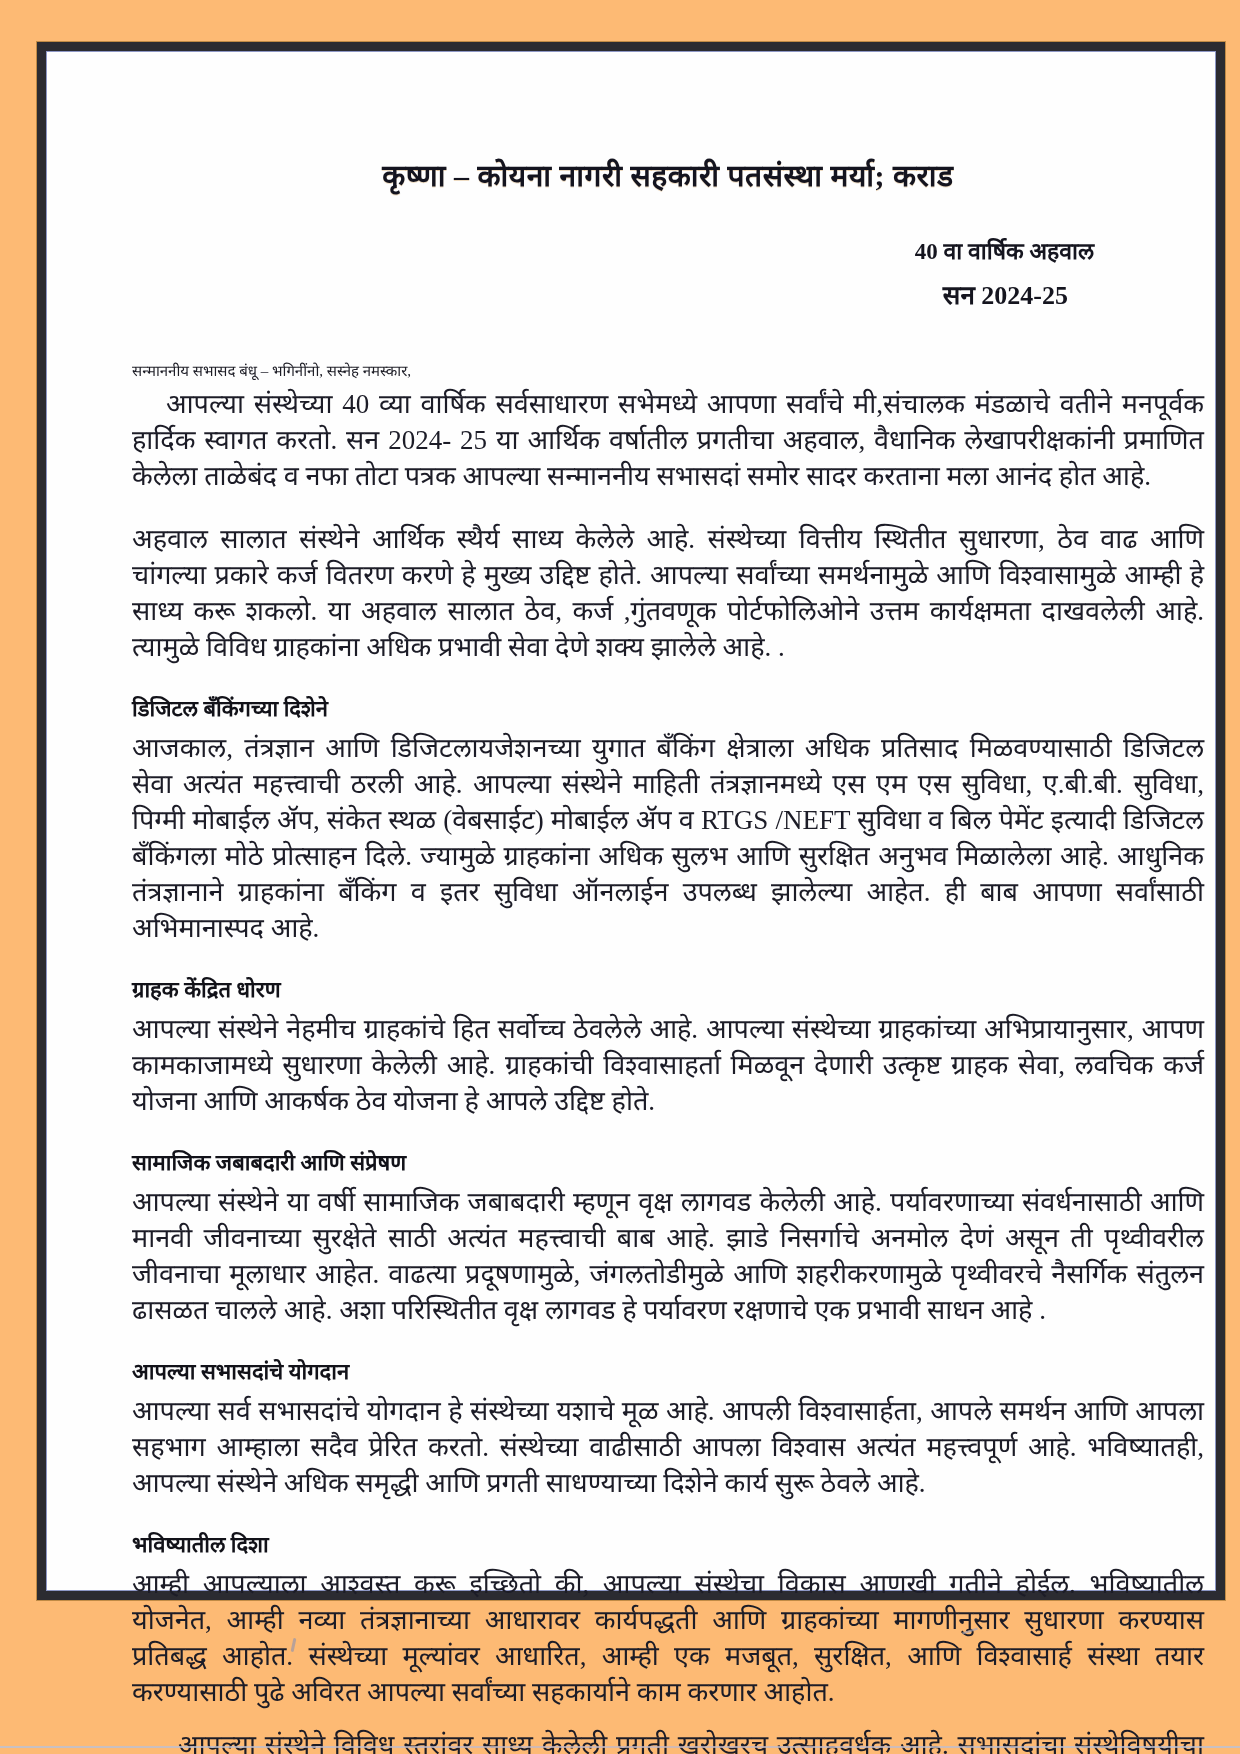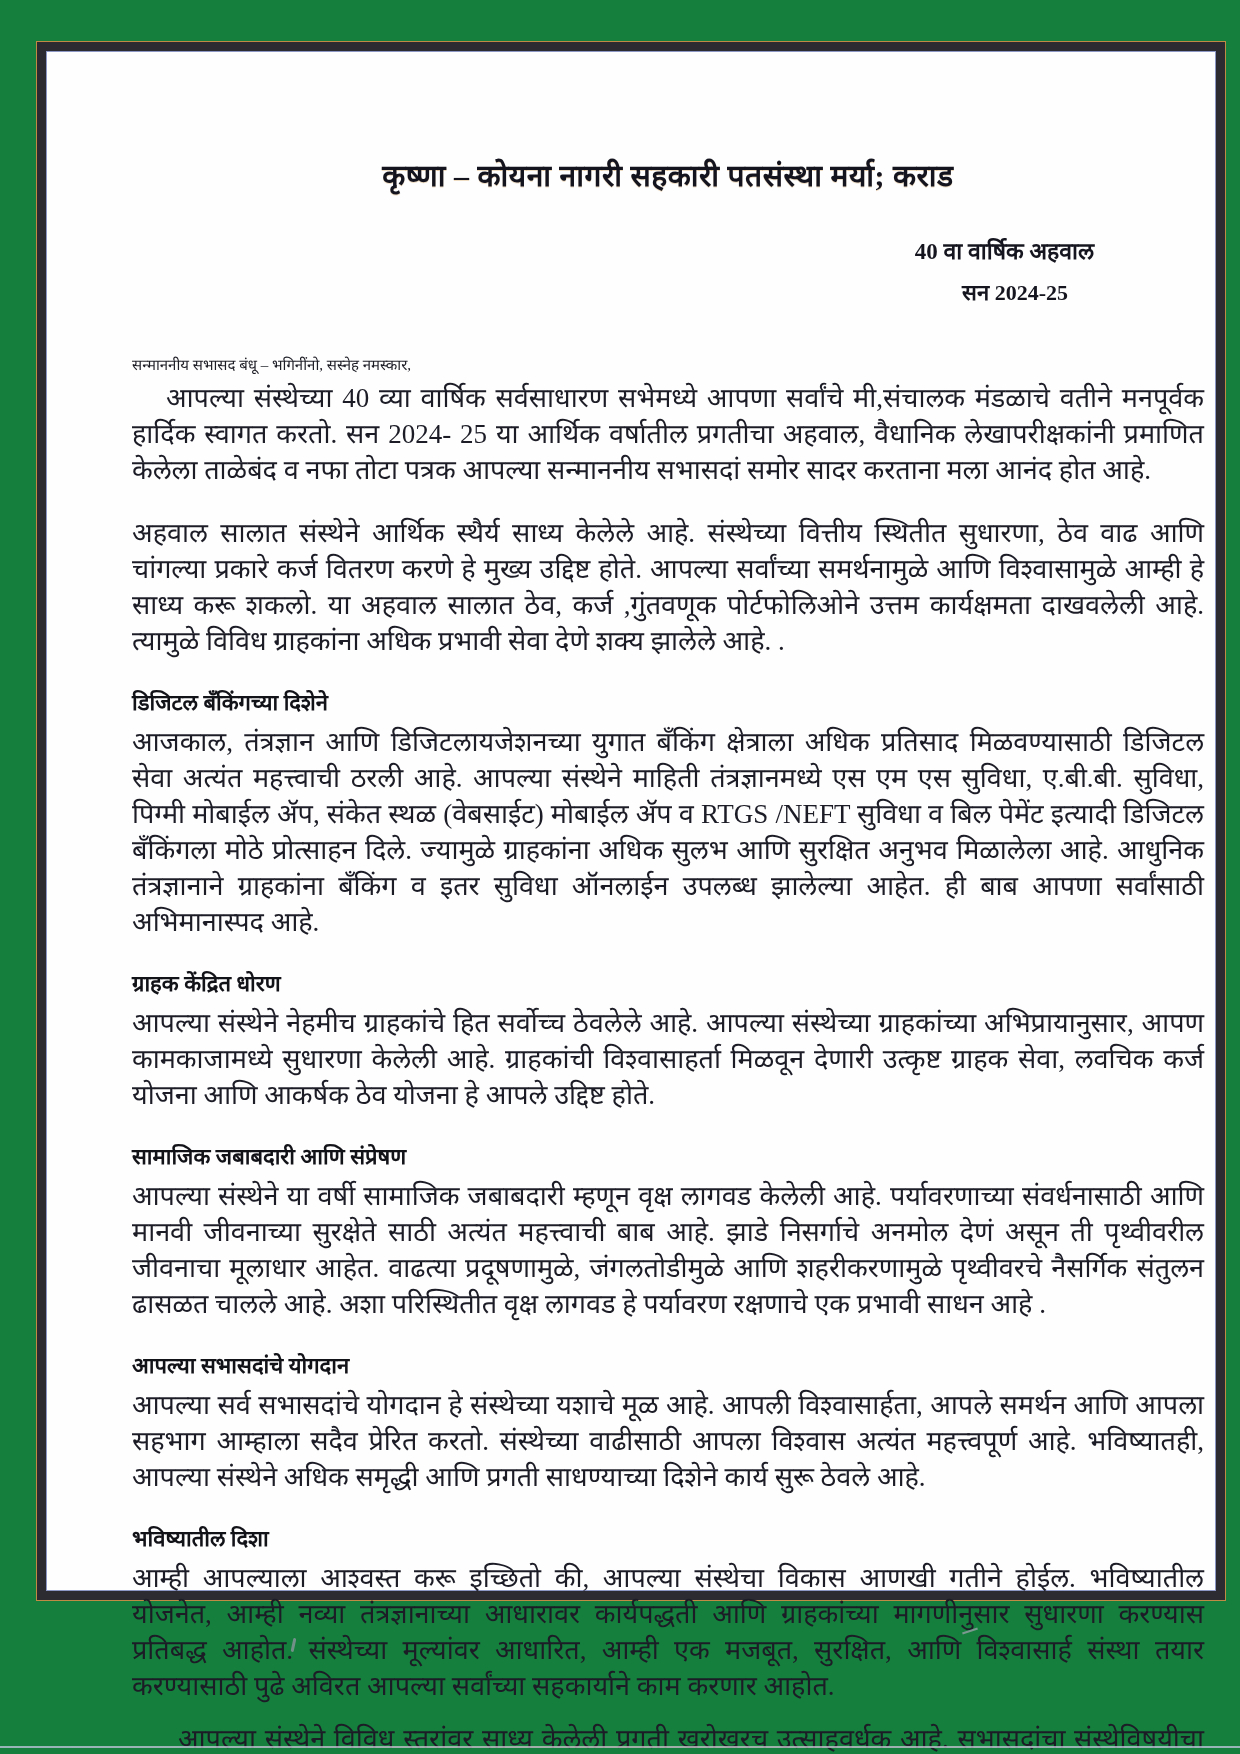--- a/index.html
+++ b/index.html
@@ -5,21 +5,21 @@
   html, body {
     margin: 0;
     padding: 0;
     background: #e9e9ea;
   }
   .sheet {
     position: relative;
     width: 1240px;
     height: 1754px;
     margin: 0 auto;
-    background: #15803d;
+    background: #fdba74;
     overflow: hidden;
     font-family: "Liberation Serif", "DejaVu Serif", serif;
     color: #1d1d26;
   }
   
   .frame {
     position: absolute;
     left: 37px;
     top: 42px;
     width: 1170px;
@@ -49,21 +49,21 @@
     margin-top: 39px;
     text-align: right;
     font-weight: bold;
     font-size: 23px;
     color: #15151f;
     padding-right: 110px;
   }
   .report-meta .year-line {
     margin-top: 10px;
     padding-right: 26px;
-    font-size: 22px;
+    font-size: 26px;
   }
   .salutation {
     margin-top: 48px;
     font-size: 15px;
   }
   p.body-text {
     margin: 6px 0 0 0;
     font-size: 27px;
     line-height: 36px;
     text-align: justify;

